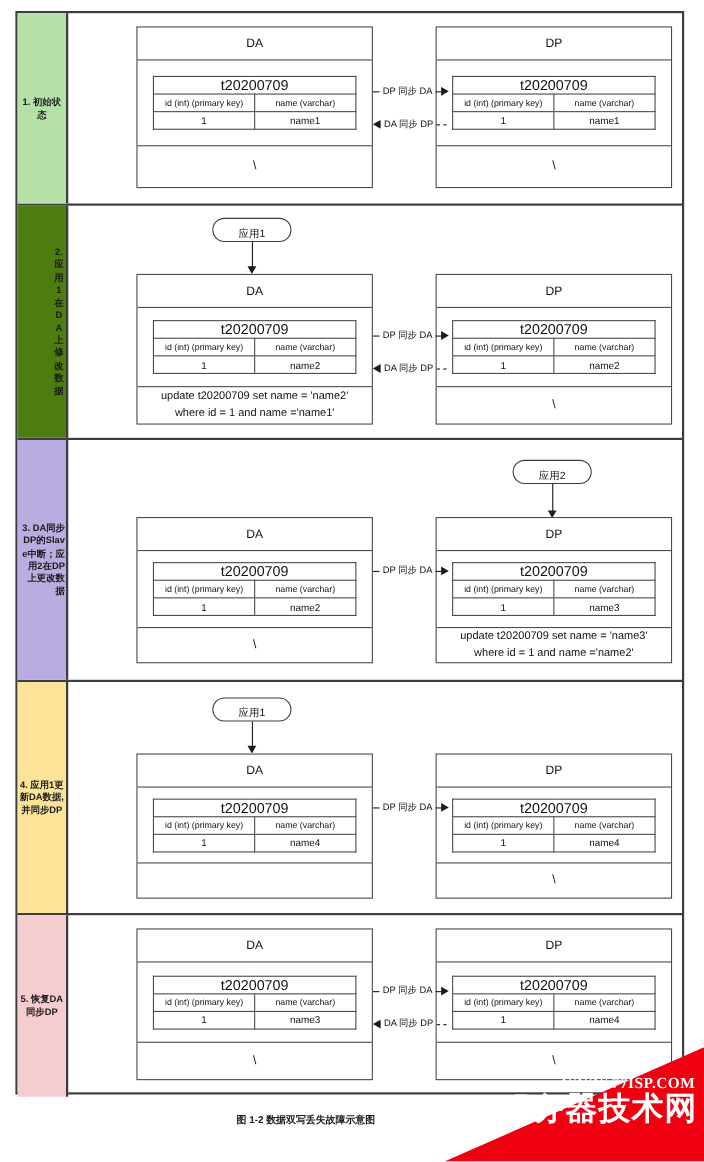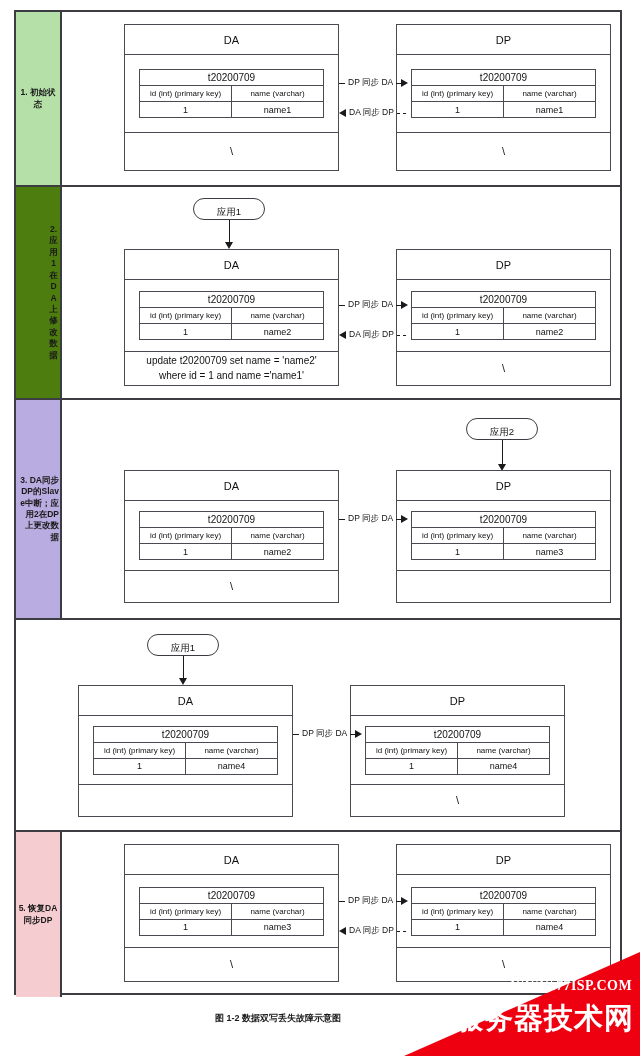--- a/index.html
+++ b/index.html
@@ -86,21 +86,21 @@
   }
   table.tbl td{
     border:1.2px solid #4a4a52;
     text-align:center;
     font-size:8px;
     height:15px;
     padding:0 2px;
     white-space:nowrap;
     overflow:hidden;
   }
-  table.tbl td.tname{font-size:10px;text-align:center;}
+  table.tbl td.tname{font-size:13px;text-align:center;}
   table.tbl td.val{font-size:9px;}
 
   
   .app{
     position:absolute;
     width:72px;height:22px;
     border:1.6px solid #3c3c43;
     border-radius:11px;
     box-sizing:border-box;
     display:flex;align-items:flex-end;justify-content:center;
@@ -178,21 +178,21 @@
     position:absolute;
     right:8px;top:26px;
     color:#ffffff;
     font-family:"Liberation Serif","DejaVu Serif",serif;
     font-weight:bold;
     font-size:14px;
     letter-spacing:.4px;
   }
   #wm-cn{
     position:absolute;
-    right:6px;top:52px;
+    right:6px;top:42px;
     color:#ffffff;
     font-weight:bold;
     font-size:29px;
     letter-spacing:1px;
     line-height:1;
   }
 </style>
 </head>
 <body>
 
@@ -376,33 +376,35 @@
               <td>id (int) (primary key)</td>
               <td>name (varchar)</td>
             </tr>
             <tr>
               <td class="val">1</td>
               <td class="val">name3</td>
             </tr>
           </tbody>
             </table>
         </div>
+        <div class="db-foot" style="height:31px;">update  t20200709 set name = 'name3' where id = 1 and name ='name2'</div>
       </div>
 
       <div class="sync" style="left:277px;top:112px;width:57px;">
         <span class="dash" style="width:6px;"></span>
         <span class="lbl">DP 同步 DA</span>
         <span class="dash" style="width:5px;"></span>
         <span class="arrow-r"></span>
       </div>
 
     </div>
   </div>
 
   <div class="row" style="height:212px;">
+    <div class="row-label" style="background: rgb(251, 227, 152);">4. 应用1更新DA数据, 并同步DP</div>
     <div class="row-body">
 
       <div class="app" style="left:131px;top:14px;">
         <span>应用1</span>
       </div>
       <div class="app-stem" style="left:167px;top:36px;height:24px;"></div>
       <div class="app-head" style="left:163px;top:58px;"></div>
 
       <div class="db" style="left:62px;top:65px;width:215px;height:132px;">
         <div class="db-title">DA</div>

